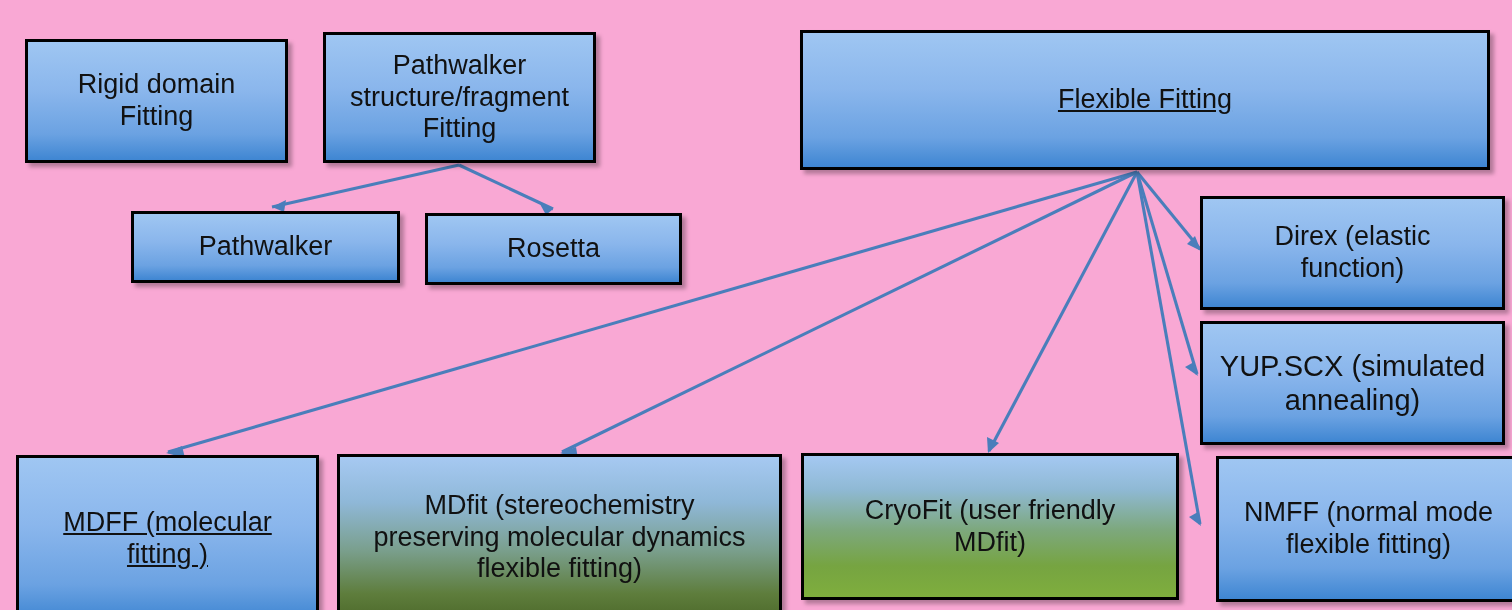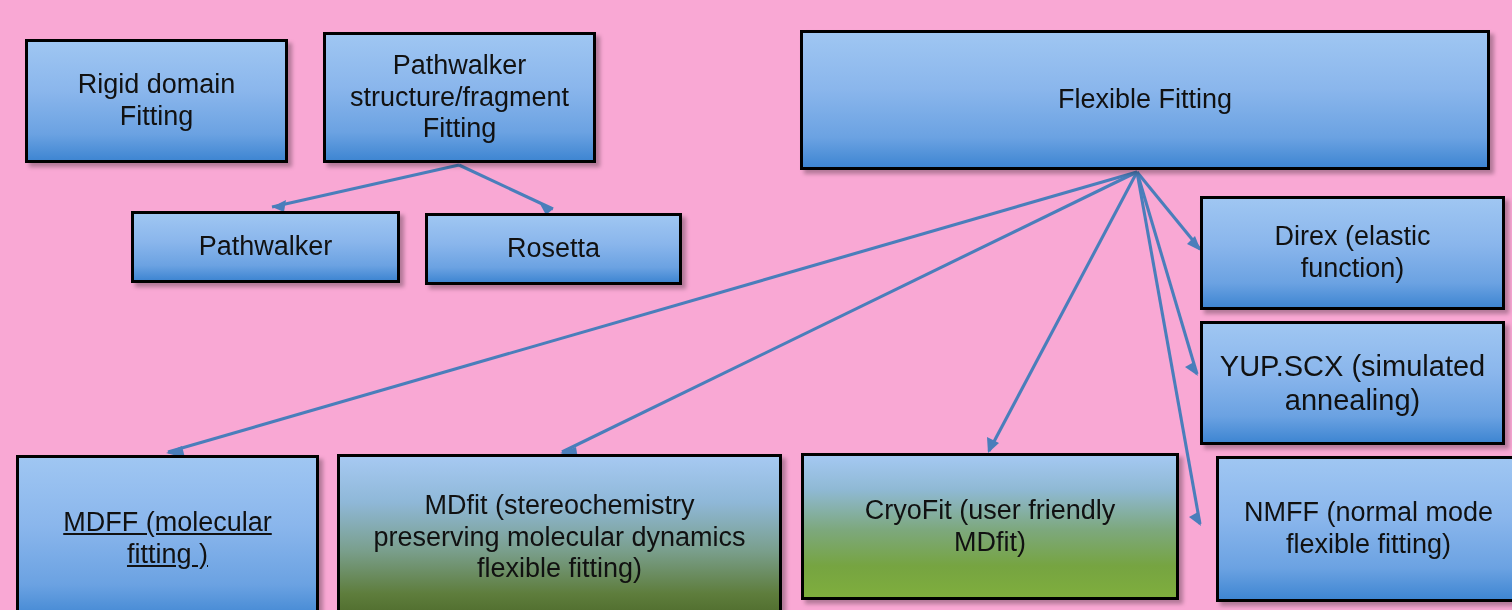--- a/index.html
+++ b/index.html
@@ -116,21 +116,21 @@
   </div>
 
   <div class="node" style="left:323px; top:32px; width:273px; height:131px; font-size:27px;">
     <span>
         <span>Pathwalker</span>
         <span>structure/fragment</span>
         <span>Fitting</span>
       </span>
   </div>
 
-  <div class="node" style="left:800px; top:30px; width:690px; height:140px; font-size:27px;">
+  <div class="node" style="left:800px; top:30px; width:690px; height:140px; font-size:27px;text-decoration:underline;">
     <span>Flexible Fitting</span>
   </div>
 
   <div class="node" style="left:131px; top:211px; width:269px; height:72px; font-size:27px;">
     <span>Pathwalker</span>
   </div>
 
   <div class="node" style="left:425px; top:213px; width:257px; height:72px; font-size:27px;">
     <span>Rosetta</span>
   </div>

